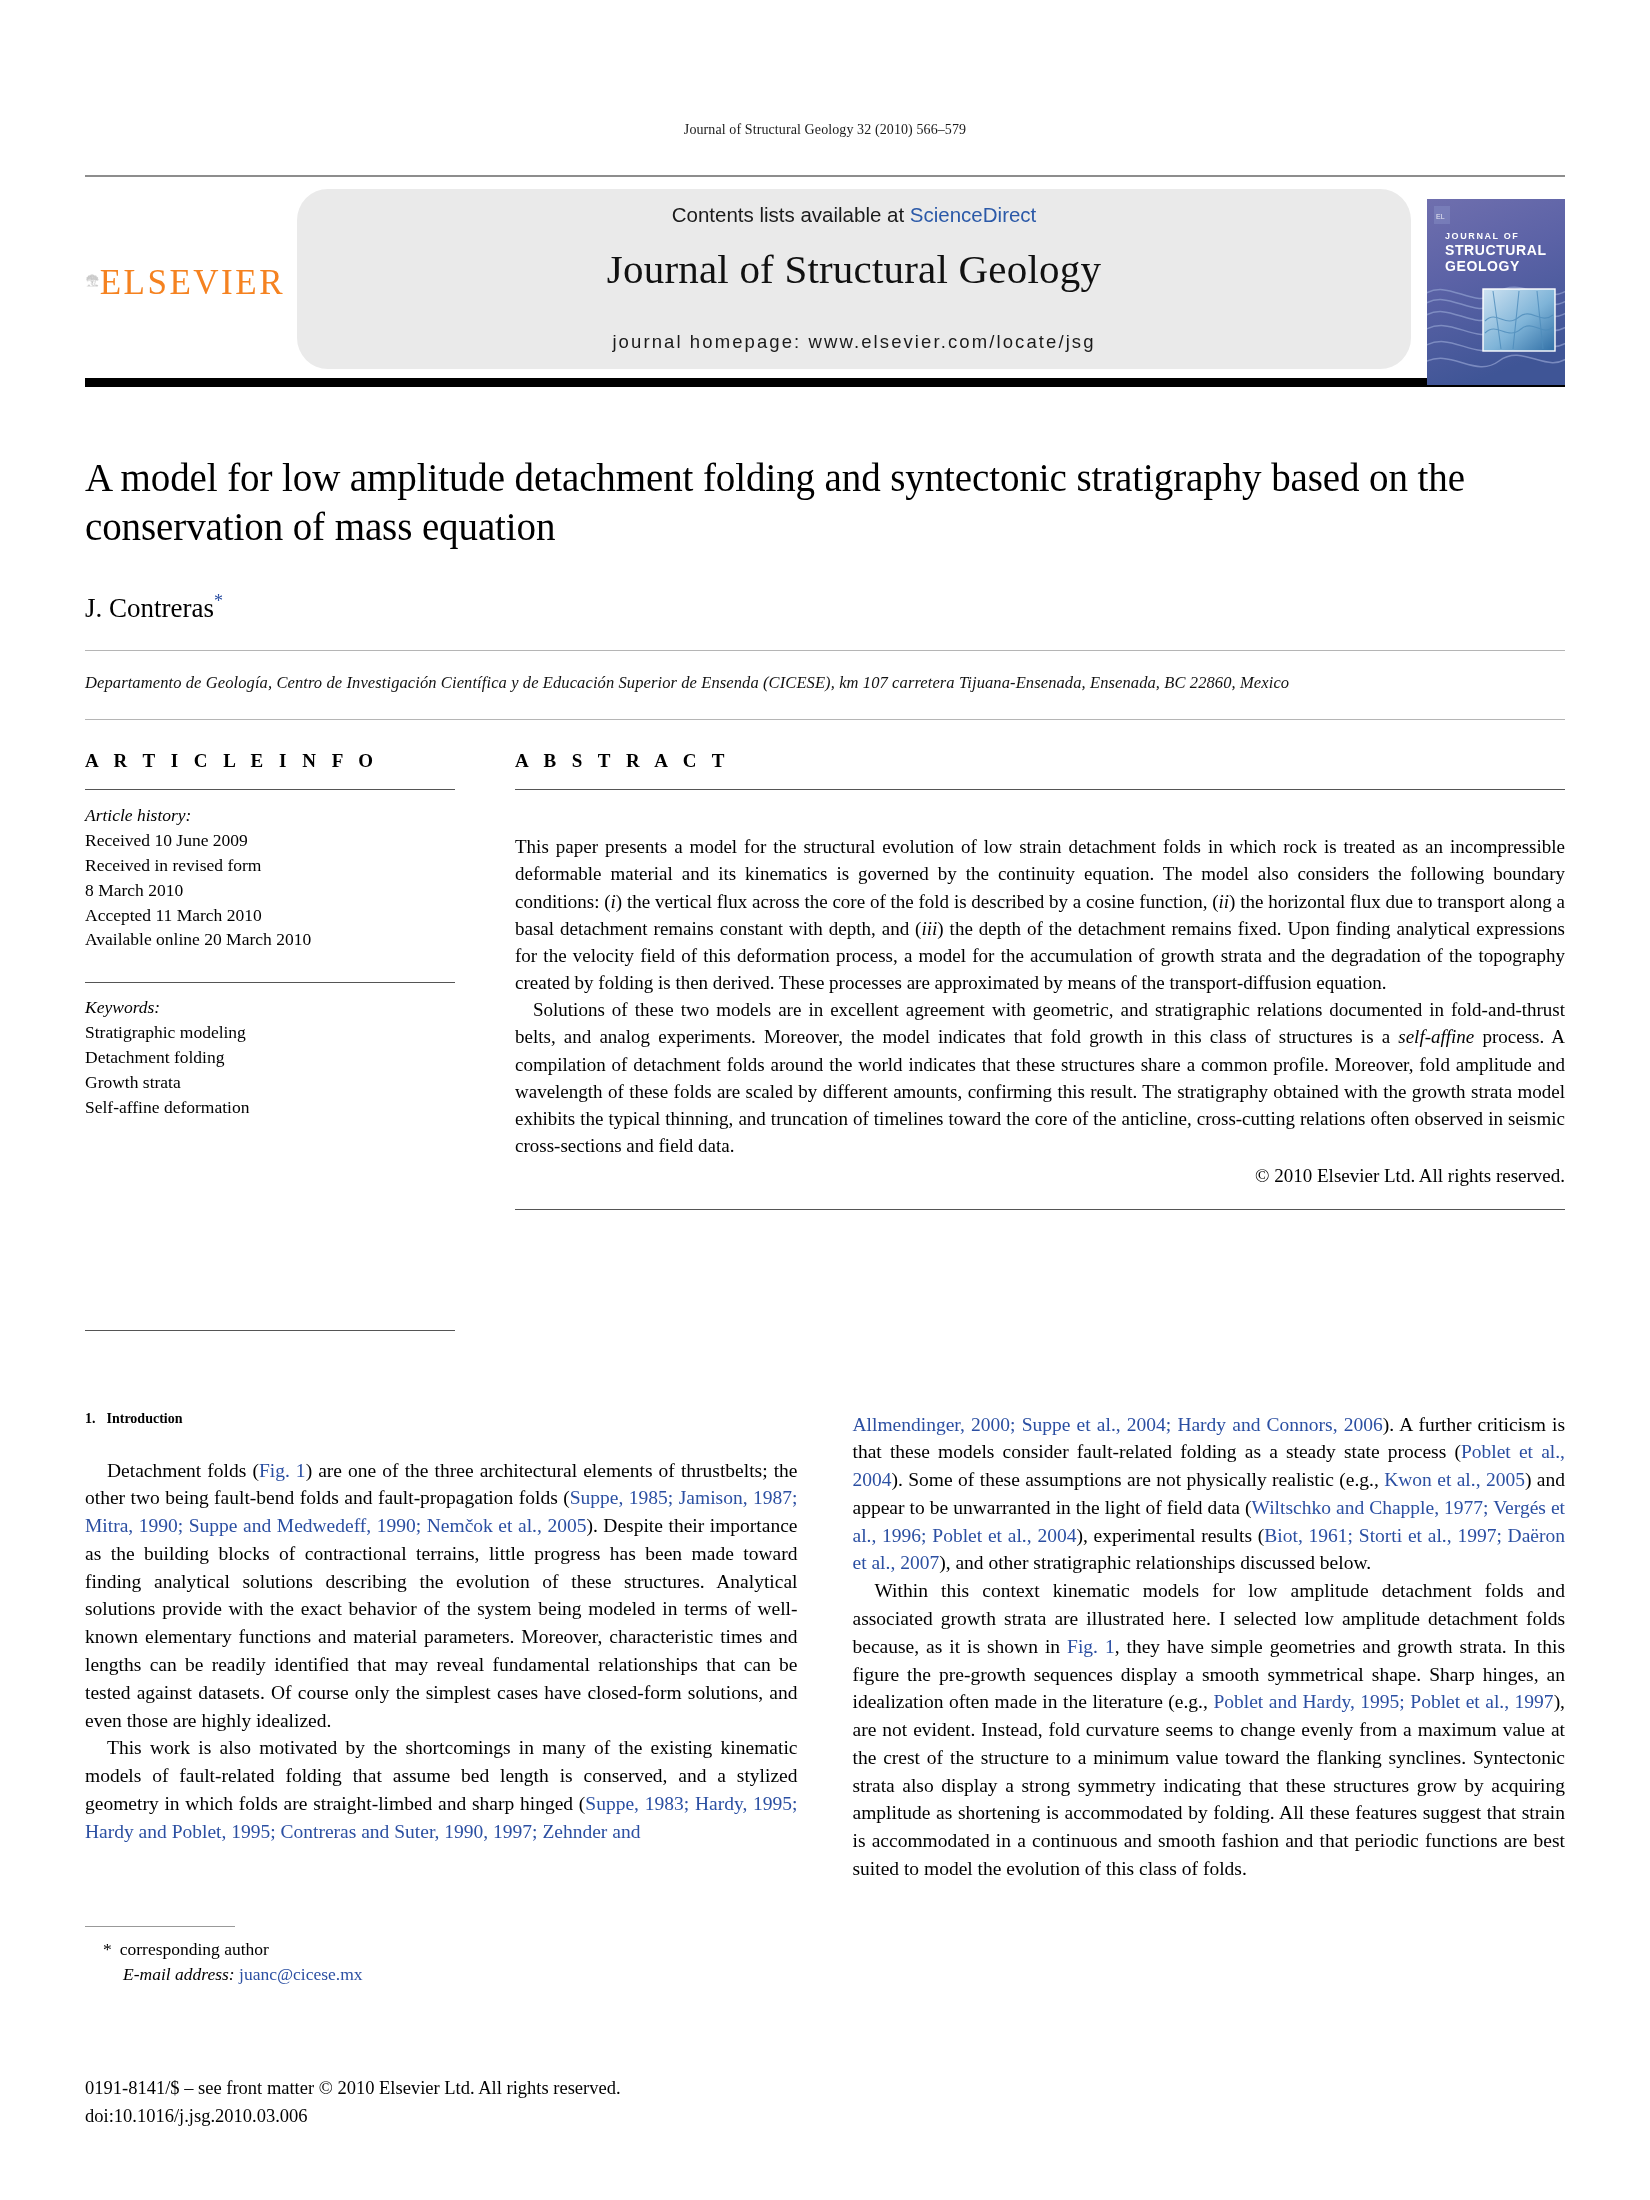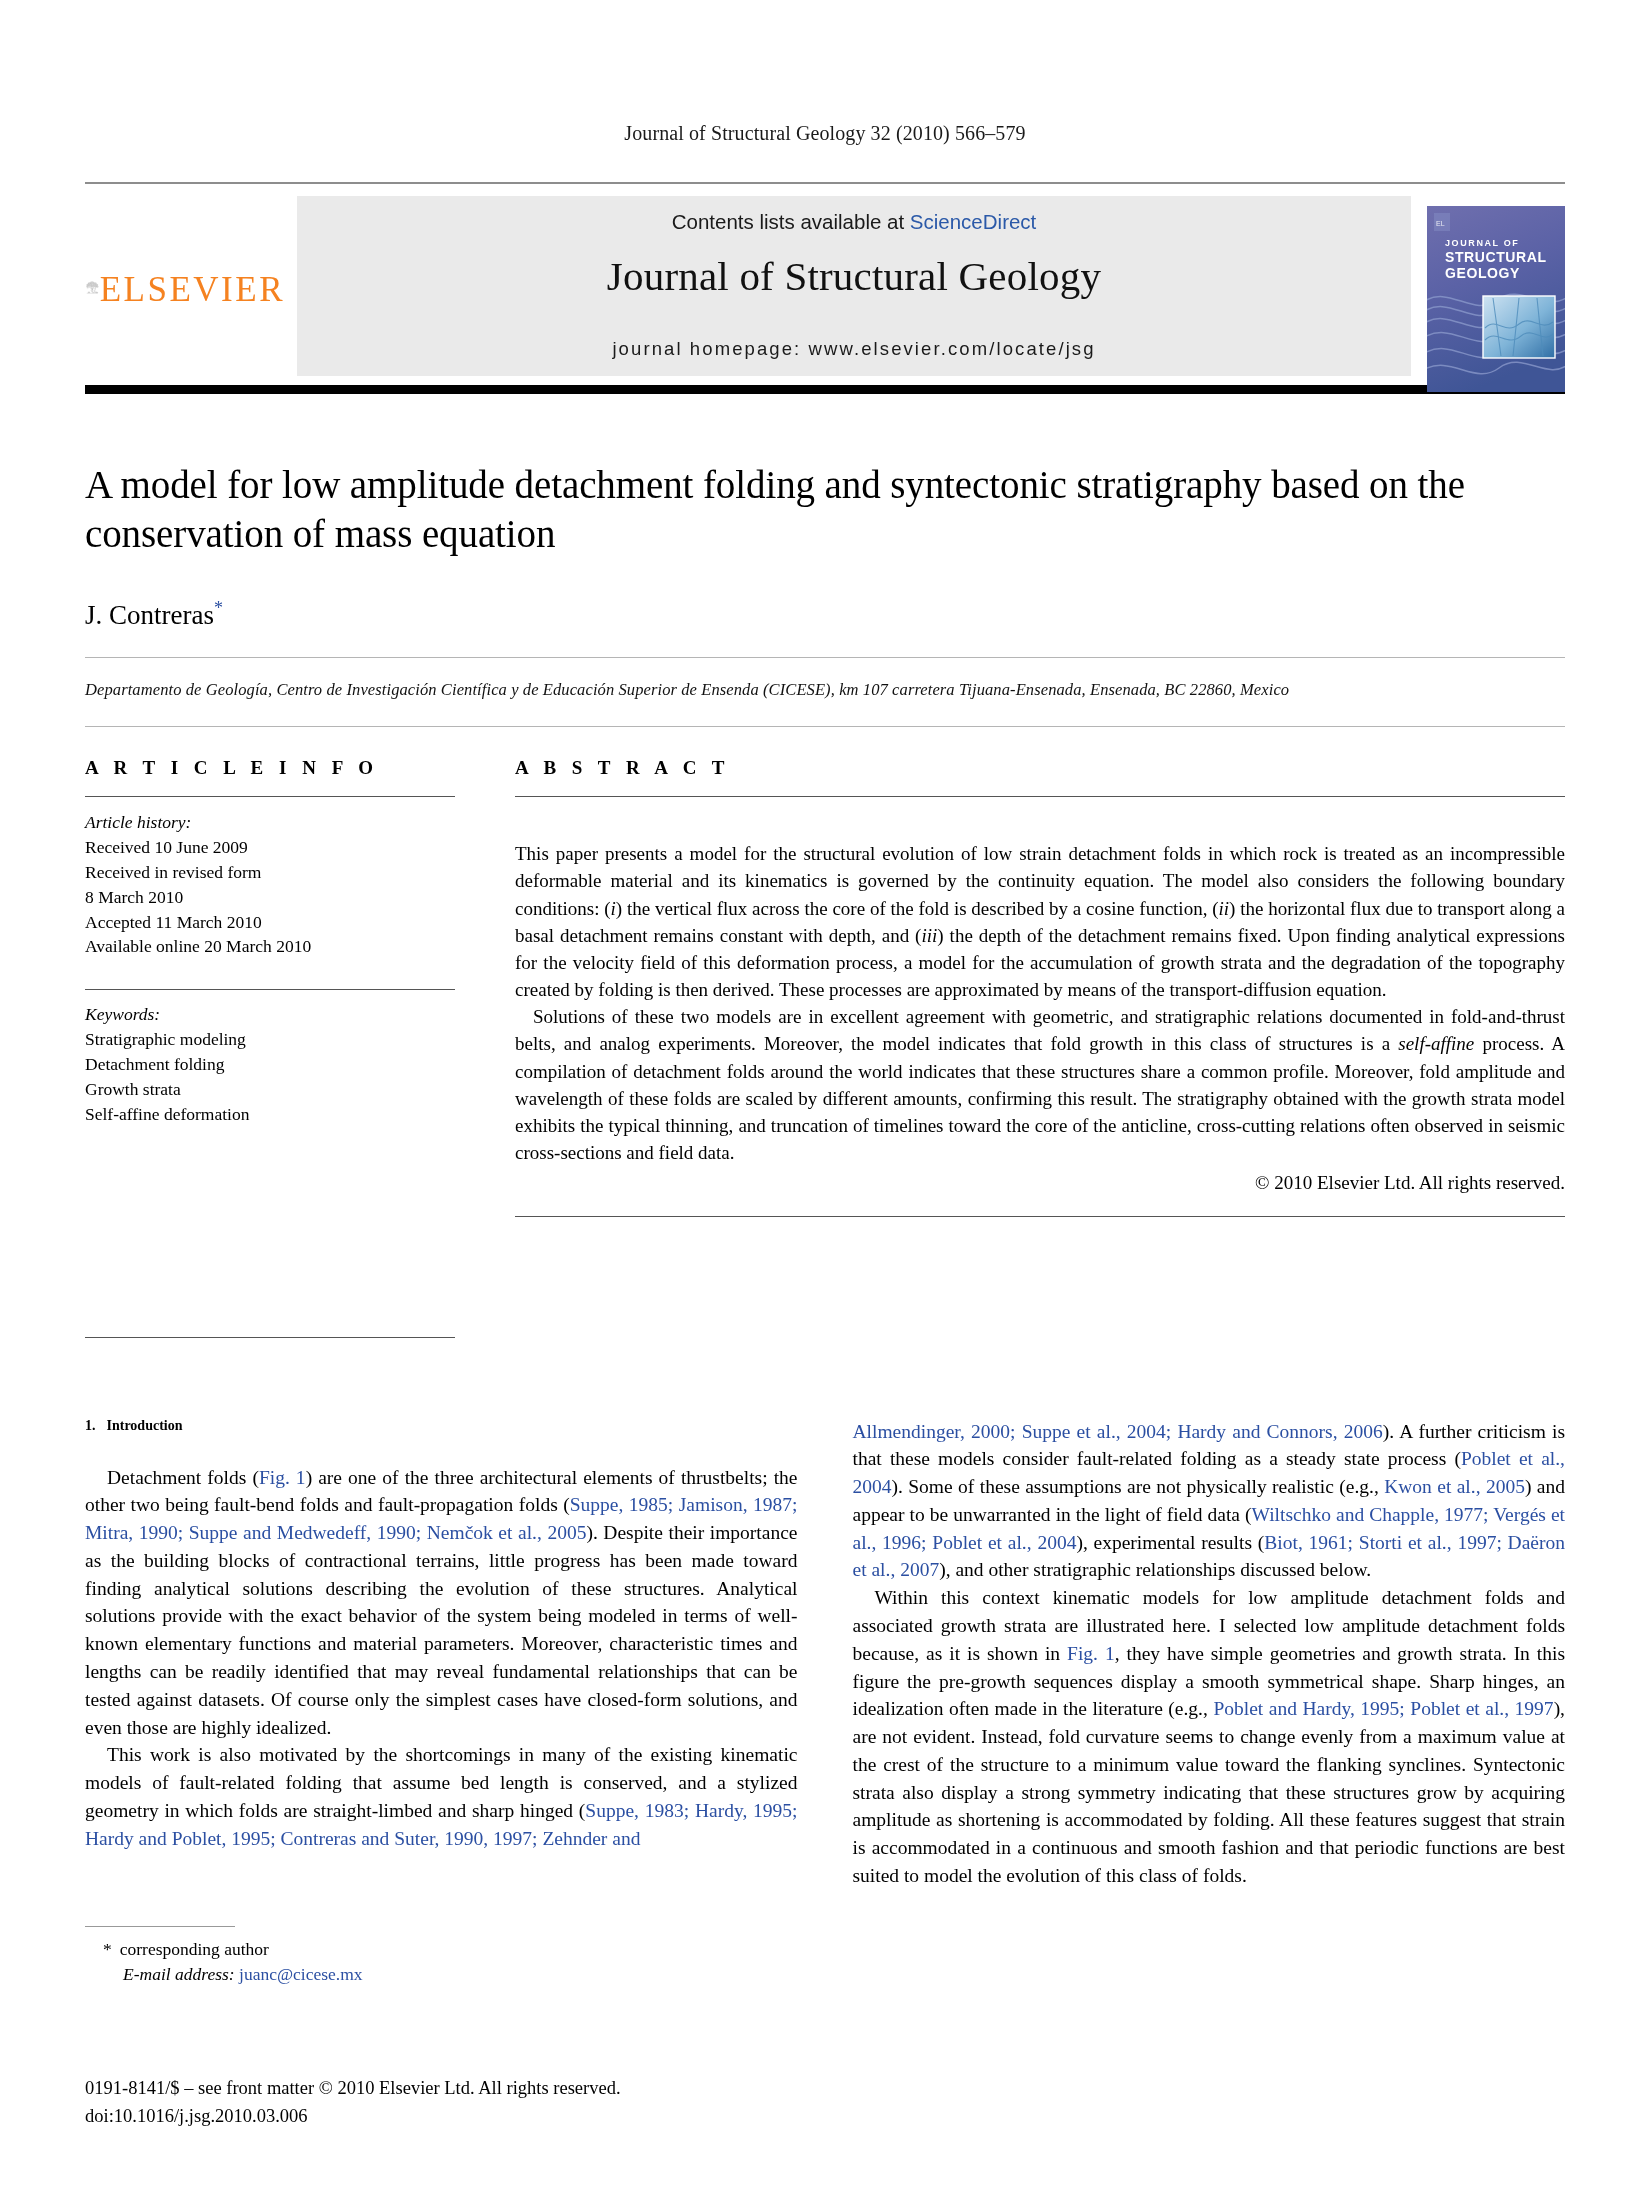--- a/index.html
+++ b/index.html
@@ -19,21 +19,21 @@
     width: 1650px;
     height: 2200px;
     position: relative;
     box-sizing: border-box;
     padding: 0 85px;
   }
 
   
   .running-head {
     text-align: center;
-    font-size: 20px;
+    font-size: 14px;
     letter-spacing: .1px;
     padding-top: 122px;
     color: #1a1a1a;
   }
 
   
   .banner-wrap {
     margin-top: 37px;
     border-top: 2px solid #8d8d8d;
     padding-top: 12px;
@@ -62,20 +62,21 @@
   }
   .banner-center {
     flex: 1 1 auto;
     background: #eaeaea;
     display: flex;
     flex-direction: column;
     align-items: center;
     justify-content: flex-start;
     padding: 14px 0 0 0;
     margin-left: 12px;
+    border-radius: 31px;
   }
   .contents-line {
     font-family: "Liberation Sans", sans-serif;
     font-size: 20.5px;
     color: #1a1a1a;
   }
   .contents-line .sd-link {
     color: #2b59a8;
   }
   .journal-name {

